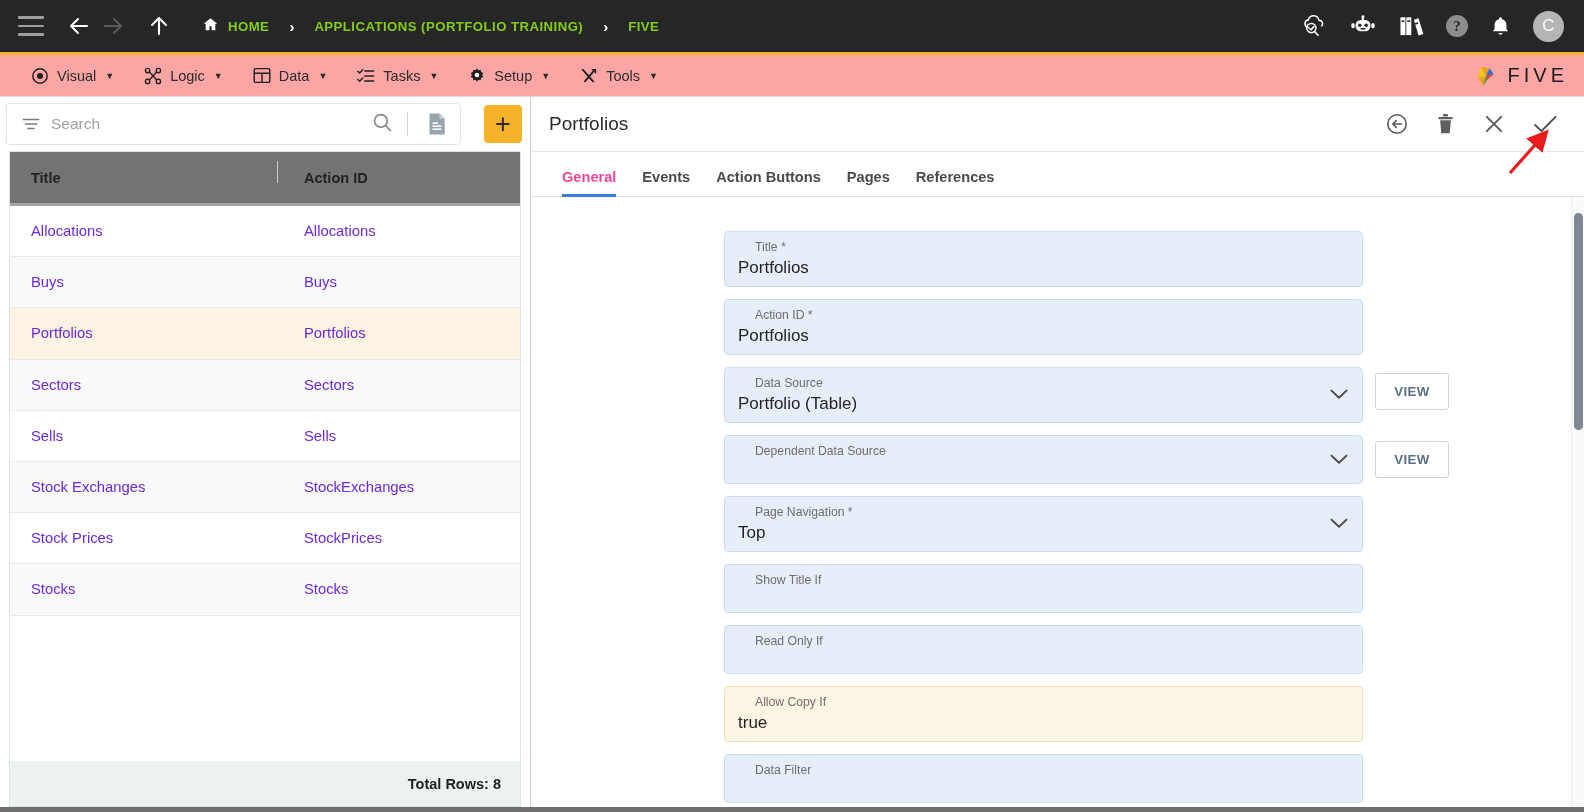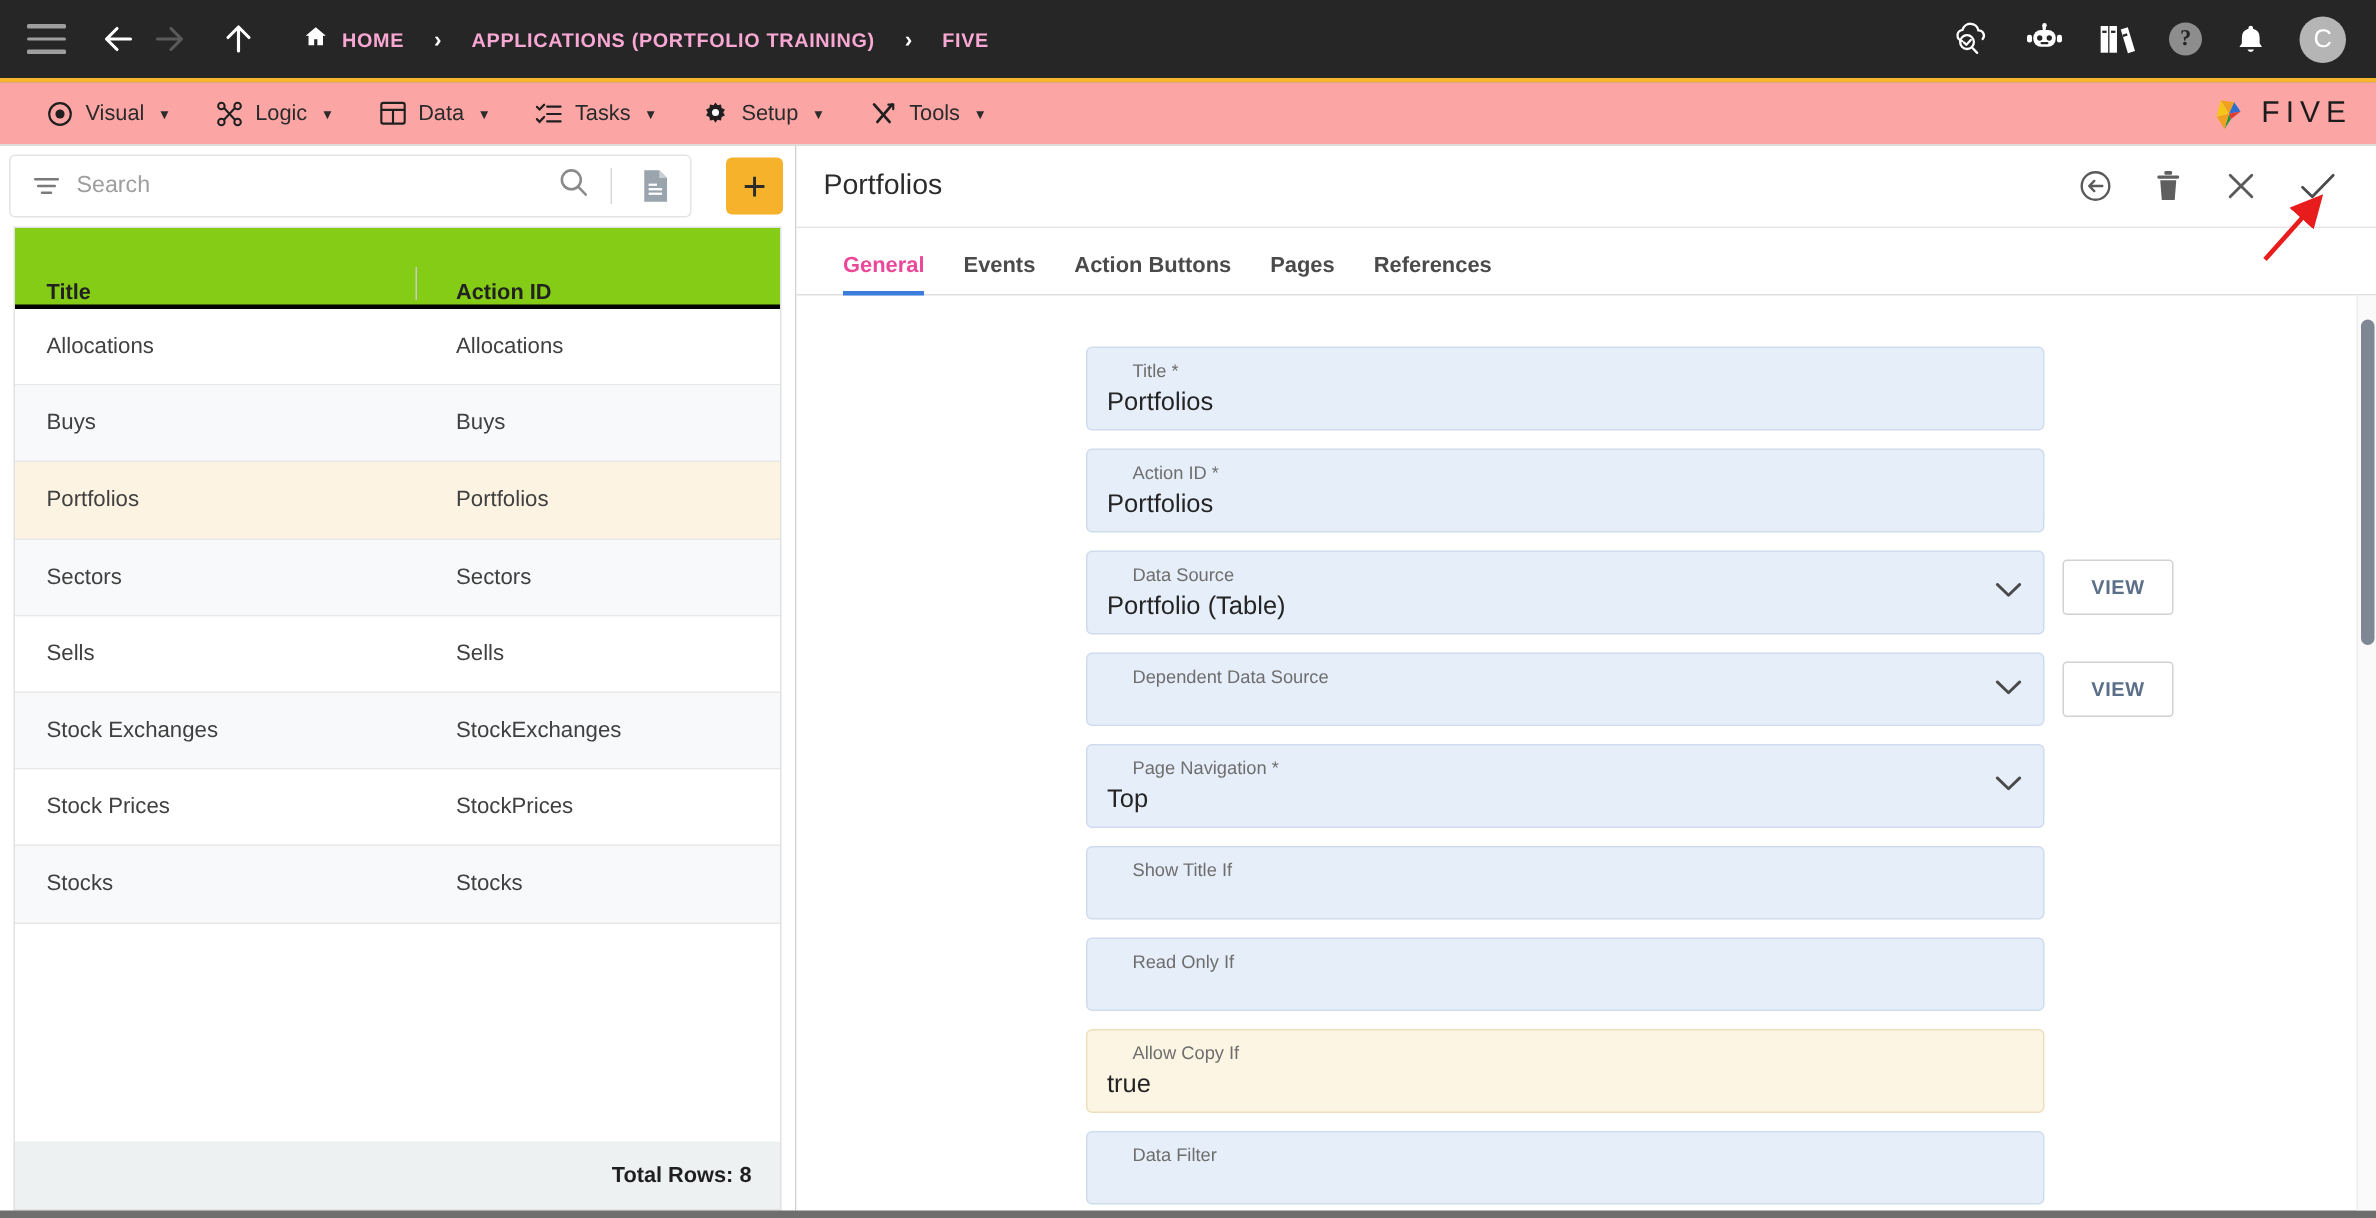--- a/index.html
+++ b/index.html
@@ -16,21 +16,21 @@
     height: 52px; background: #262626; display: flex; align-items: center;
     border-bottom: 3px solid #f5b52b; flex: 0 0 55px; padding: 0 16px 0 18px;
   }
   .tb-icon { display: flex; align-items: center; justify-content: center; cursor: pointer; }
   .hamburger { width: 26px; height: 20px; display: flex; flex-direction: column; justify-content: space-between; margin-right: 18px; }
   .hamburger i { display: block; height: 2.6px; background: #9e9e9e; border-radius: 1px; }
   .nav-arrow { width: 34px; height: 34px; color: #ffffff; font-size: 25px; line-height: 1; display:flex; align-items:center; justify-content:center; }
   .nav-arrow.dim { color: #575757; }
   .crumbs { display: flex; align-items: center; margin-left: 14px; gap: 0; }
   .crumb {
-    color: #f9a8d4; font-size: 13.2px; font-weight: 700; letter-spacing: .45px;
+    color: #84cc16; font-size: 13.2px; font-weight: 700; letter-spacing: .45px;
     padding: 0 12px; display: flex; align-items: center; gap: 9px; cursor: pointer; white-space: nowrap;
   }
   .crumb-sep { color: #ffffff; font-size: 15px; font-weight: 700; padding: 0 8px; }
   .home-glyph { font-size: 17px; line-height: 1; }
   .tb-right { margin-left: auto; display: flex; align-items: center; gap: 22px; padding-right: 4px; }
   .tb-right svg { display: block; }
   .qmark {
     width: 22px; height: 22px; border-radius: 50%; background: #8d8d8d; color: #262626;
     font-size: 15px; font-weight: 700; display: flex; align-items: center; justify-content: center;
     font-family: "Liberation Serif", serif;
@@ -72,32 +72,32 @@
   .search-input::placeholder { color: #9e9e9e; }
   .sdiv { width: 1px; height: 24px; background: #d8d8d8; margin: 0 6px 0 4px; }
   .doc-btn { width: 26px; height: 26px; display: flex; align-items: center; justify-content: center; cursor: pointer; }
   .plus-btn {
     width: 38px; height: 38px; background: #f6b22b; border-radius: 4px; margin-left: 9px;
     display: flex; align-items: center; justify-content: center; cursor: pointer;
     color: #2b2b2b; font-size: 27px; line-height: 1; font-weight: 300;
   }
   .grid-wrap { flex: 1; display: flex; flex-direction: column; margin: 0 9px 0 9px; border: 1px solid #e2e2e2; border-bottom: none; min-height: 0; }
   .grid-head {
-    height: 54px; background: #84cc16; display: flex; align-items: flex-end;
-    border-bottom: 3px solid #000000; flex: 0 0 54px;
+    height: 54px; background: #737373; display: flex; align-items: center;
+    border-bottom: 3px solid #a3a3a3; flex: 0 0 54px;
   }
   .th { font-size: 14.5px; font-weight: 700; color: #222; padding-left: 21px; position: relative; }
   .th.c1 { width: 273px; }
   .th.c2 { flex: 1; }
   .th.c2::before { content: ""; position: absolute; left: -6px; top: -9px; height: 22px; width: 1px; background: #c9c9c9; }
   .grid-rows { flex: 1; overflow: hidden; background: #ffffff; }
   .row { height: 51.2px; display: flex; align-items: center; border-bottom: 1px solid #e8e8e8; background: #ffffff; cursor: pointer; }
   .row.alt { background: #f8f9fa; }
   .row.sel { background: #fdf3e2; }
-  .td { font-size: 14.8px; color: #404040; padding-left: 21px; }
+  .td { font-size: 14.8px; color: #6d28d9; padding-left: 21px; }
   .td.c1 { width: 273px; }
   .td.c2 { flex: 1; }
   .grid-foot {
     height: 46px; background: #eef1f2; display: flex; align-items: center; justify-content: flex-end;
     padding-right: 19px; font-size: 14.5px; font-weight: 700; color: #1f1f1f;
     margin: 0 9px 0 9px; border: 1px solid #e2e2e2; border-top: none; flex: 0 0 46px;
   }
 
   
   .right { flex: 1; display: flex; flex-direction: column; min-width: 0; background: #ffffff; }

